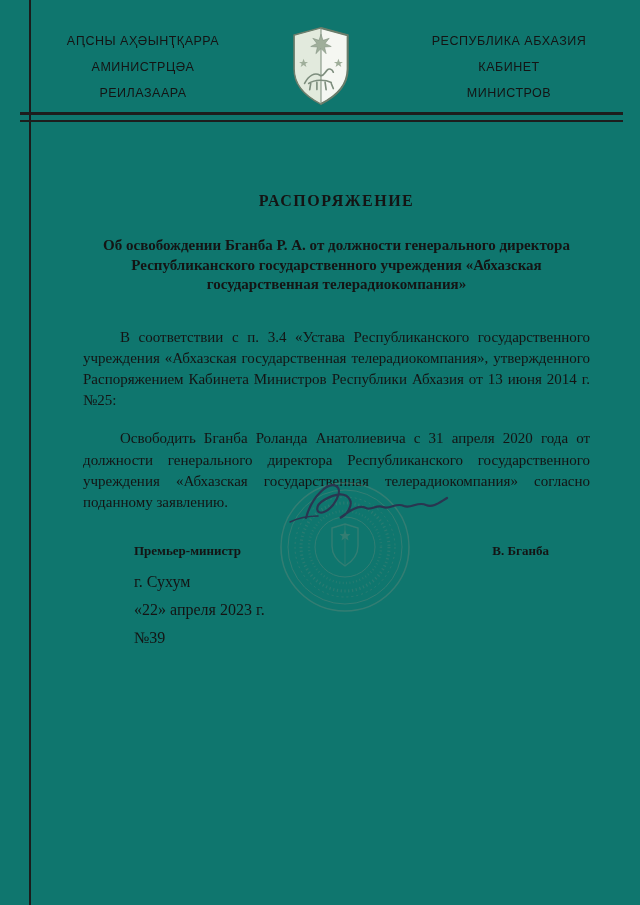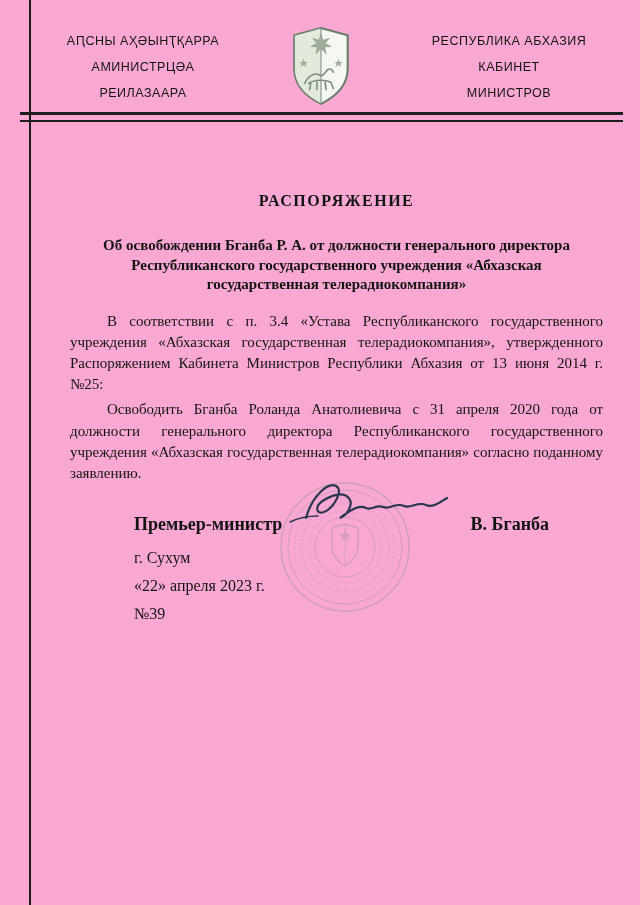--- a/index.html
+++ b/index.html
@@ -1,20 +1,20 @@
 <!DOCTYPE html>
 <html><head>
 <meta charset="utf-8">
 <style>
   html,body{margin:0;padding:0;background:#888;}
   .page{
     position:relative;
     width:640px;height:905px;
     margin:0 auto;
-    background:#f9a8d4;
+    background:#0f766e;
     font-family:"Liberation Serif", serif;
     color:#141414;
     overflow:hidden;
   }
   .scan-line{
     position:absolute;left:29px;top:0;width:2px;height:905px;
     background:#1b1b1b;
   }
   
   .header{
@@ -35,33 +35,33 @@
   
   .content{
     position:absolute;top:192px;left:66px;width:541px;
   }
   .title{
     margin:0 0 26px;
     text-align:center;
     font-size:16px;font-weight:bold;letter-spacing:1.5px;
   }
   .subject{
-    margin:0 auto 16px;max-width:505px;
+    margin:0 auto 32px;max-width:505px;
     text-align:center;
     font-size:15px;font-weight:bold;line-height:19.5px;
   }
   .para{
-    margin:4px;
+    margin:17px;
     font-size:15px;line-height:21.2px;
     text-align:justify;text-indent:37px;
   }
   .sig-row{
     display:flex;justify-content:space-between;
     margin-top:30px;padding-left:68px;padding-right:58px;
-    font-size:18px;font-weight:bold;gap:16px;
+    font-size:13px;font-weight:bold;gap:16px;
   }
   .footer-block{
     margin-top:14px;padding-left:68px;
     font-size:16px;
   }
   .footer-block .fline{margin-bottom:10px;}
   
   .stamp{
     position:absolute;left:278px;top:480px;width:134px;height:134px;
     opacity:.33;pointer-events:none;

